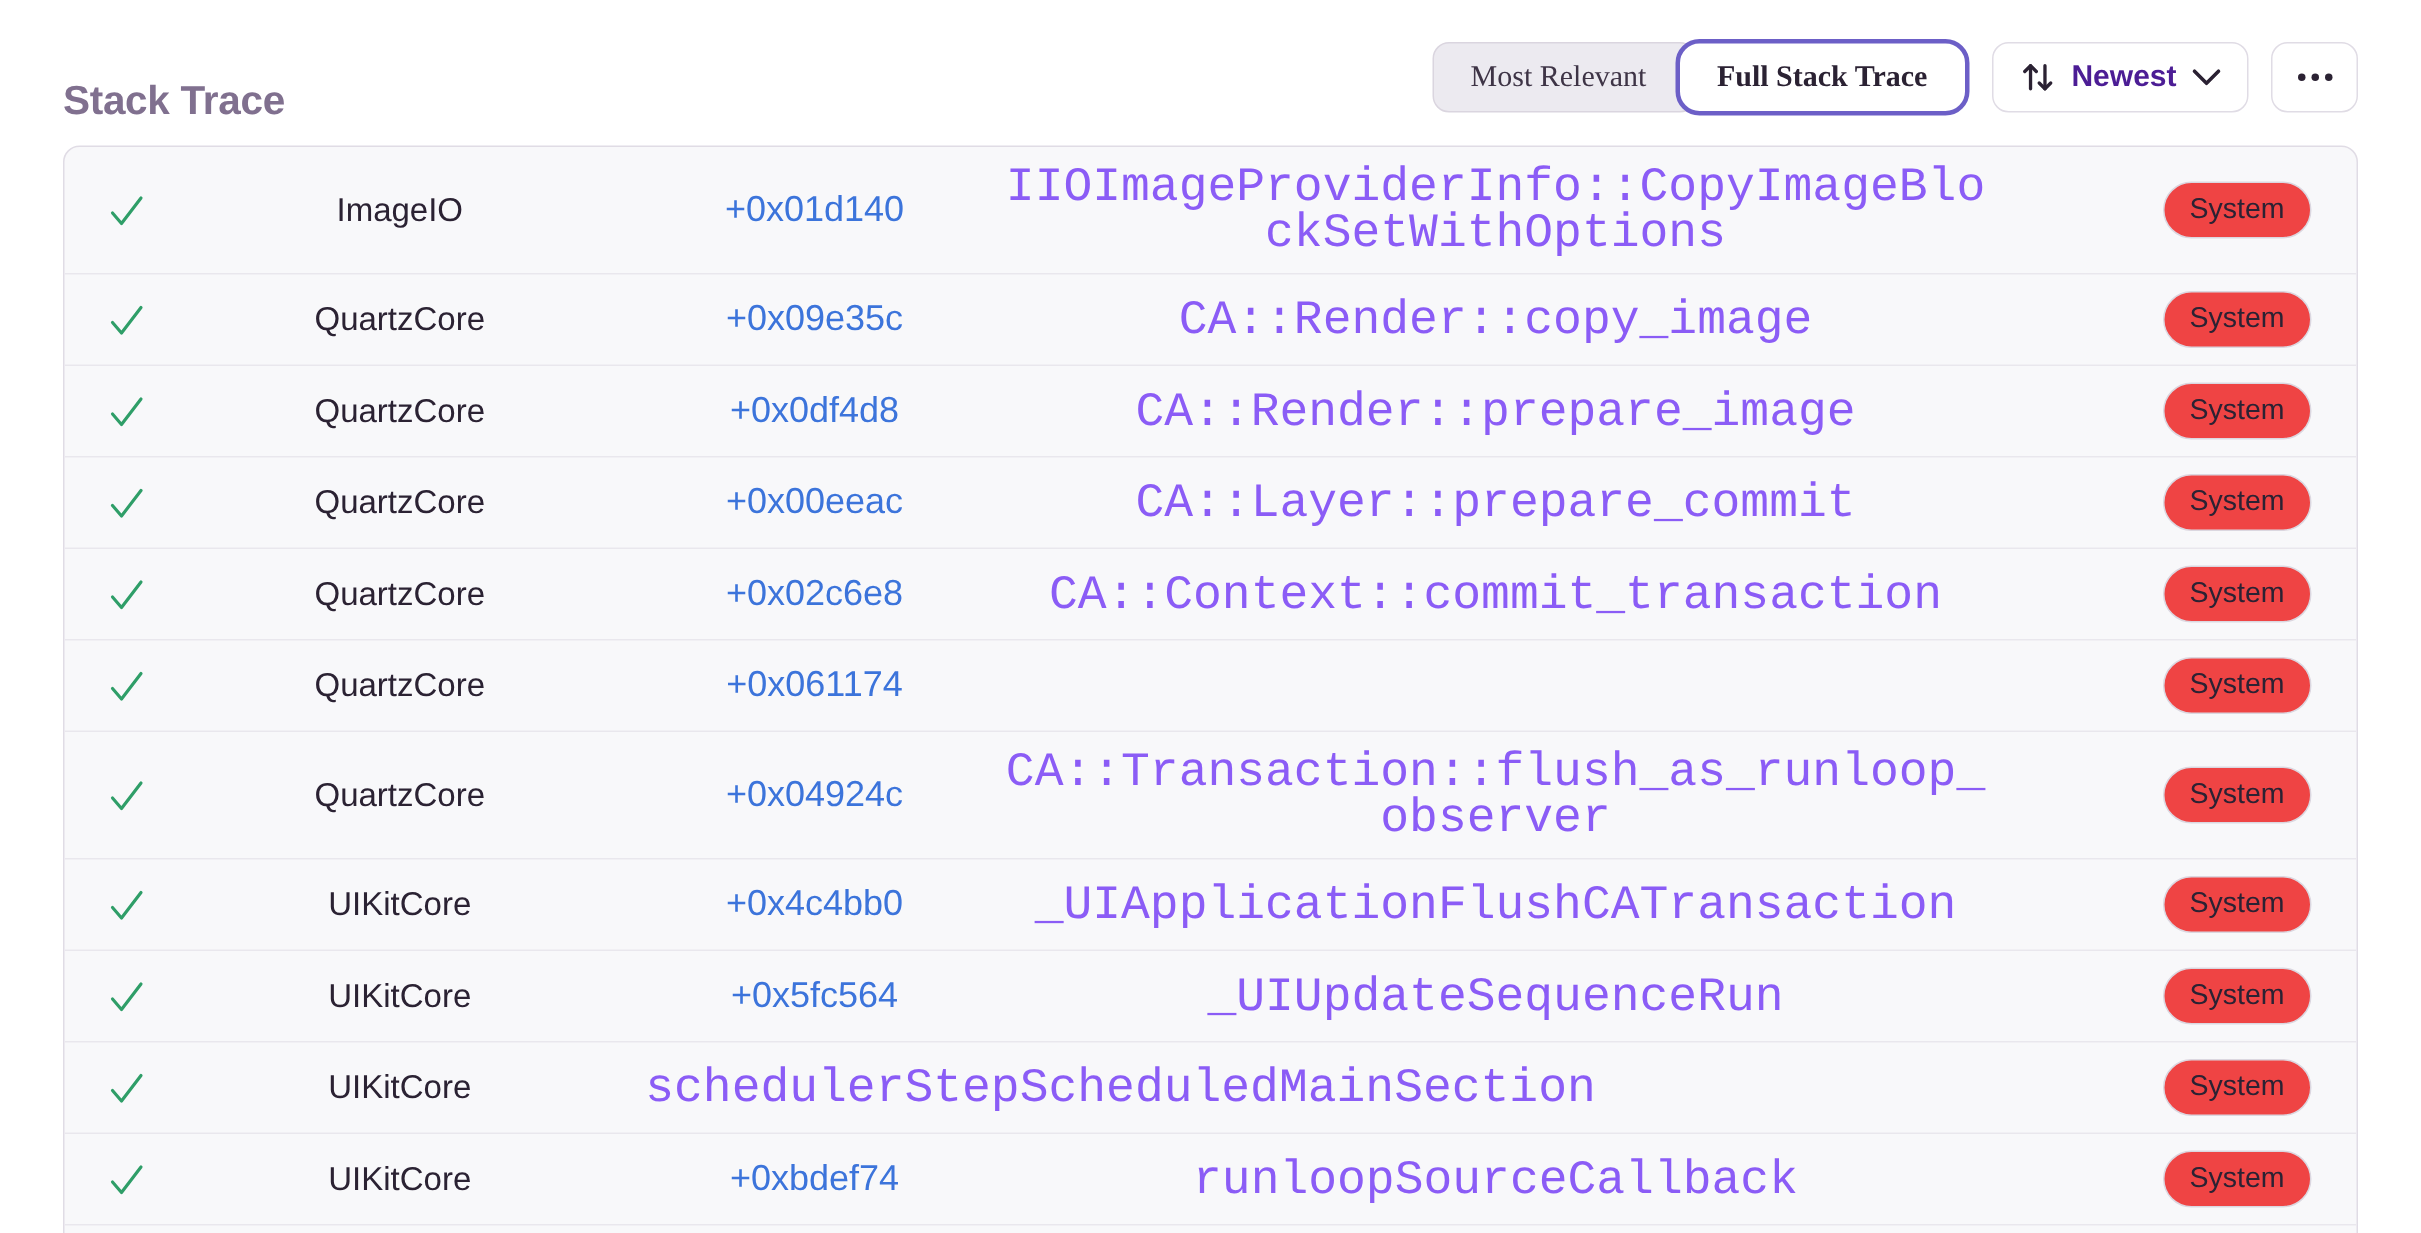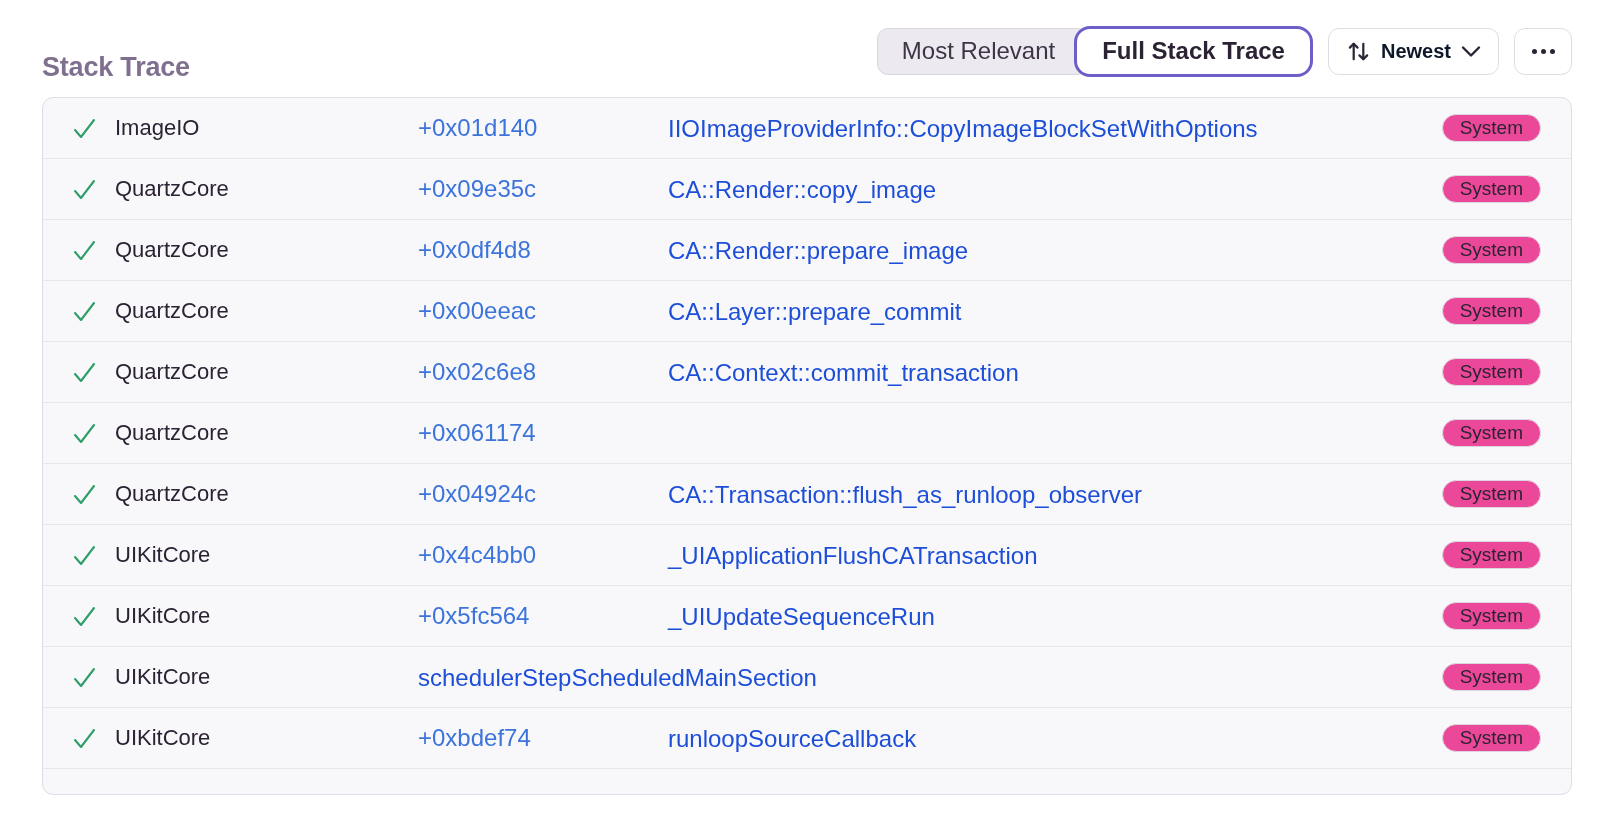--- a/index.html
+++ b/index.html
@@ -18,39 +18,39 @@
     margin: 24px 42px 0 42px; height: 54px;
   }
   .page-title {
     font-size: 27px; font-weight: 700; color: #80708F; letter-spacing: -0.2px; margin-top: 32px;
   }
   .controls { margin-left: auto; display: flex; align-items: center; gap: 15px; }
 
   .segmented { display: flex; align-items: center; }
   .seg {
     height: 47px; display: flex; align-items: center;
-    font-size: 24px; cursor: pointer; white-space: nowrap;
+    font-size: 20px; cursor: pointer; white-space: nowrap; font-family: Liberation Serif, serif;
   }
   .seg-inactive {
     background: #ECEAF0; border: 1px solid #DAD5DF;
     border-radius: 11px; color: #3E3446;
     padding: 0 32px 0 24px; margin-right: -14px;
   }
   .seg-active {
     position: relative; z-index: 2;
     background: #ffffff; border: 3px solid #6C5FC7;
     border-radius: 16px; height: 51px;
     padding: 0 25px; font-weight: 700; color: #2B2233;
   }
 
   .btn {
     height: 47px; background: #ffffff;
     border: 1px solid #E0DCE5; border-radius: 11px;
     display: flex; align-items: center; gap: 10px;
-    padding: 0 17px; font-size: 20px; font-weight: 700; color: #0f172a;
+    padding: 0 17px; font-size: 20px; font-weight: 700; color: #4c1d95;
     cursor: pointer; white-space: nowrap;
   }
   .btn-more {
     width: 58px; justify-content: center; padding: 0; gap: 4px;
   }
   .dot { width: 5px; height: 5px; border-radius: 50%; background: #2B2233; display: inline-block; }
 
   .icon { display: flex; align-items: center; }
 
   
@@ -58,34 +58,35 @@
     margin: 19px 42px 0 42px;
     border: 1px solid #E0DCE5; border-radius: 11px;
     background: #F8F8FA; overflow: hidden;
   }
   .row {
     display: flex; align-items: center;
     min-height: 61px;
     padding: 0 30px 0 28px;
     border-bottom: 1px solid #E9E7ED;
     cursor: pointer;
+    text-align: center;
   }
   .cell-check { width: 44px; flex: 0 0 auto; display: flex; align-items: center; }
   .cell-module { width: 303px; flex: 0 0 auto; font-size: 22px; color: #2B2233; }
   .cell-address { width: 250px; flex: 0 0 auto; font-size: 24px; color: #3C74DB; text-decoration: none; }
   .cell-function {
     width: 658px; flex: 0 0 auto;
-    font-family: Liberation Sans, sans-serif;
-    font-size: 24px; line-height: 31px; color: #1d4ed8;
+    font-family: Liberation Mono, monospace;
+    font-size: 32px; line-height: 31px; color: #8b5cf6;
     word-break: break-all; padding: 11px 0;
   }
   .badge {
     margin-left: auto; flex: 0 0 auto;
-    height: 28px; display: flex; align-items: center;
-    padding: 0 17px; background: #ec4899;
+    height: 38px; display: flex; align-items: center;
+    padding: 0 17px; background: #ef4444;
     border: 1px solid #DBD7E0; border-radius: 20px;
     font-size: 19px; color: #2B2233;
   }
   .row-partial { height: 25px; min-height: 0; border-bottom: none; }
 </style>
 </head>
 <body>
 
 <div class="header">
   <div class="page-title">Stack Trace</div>

